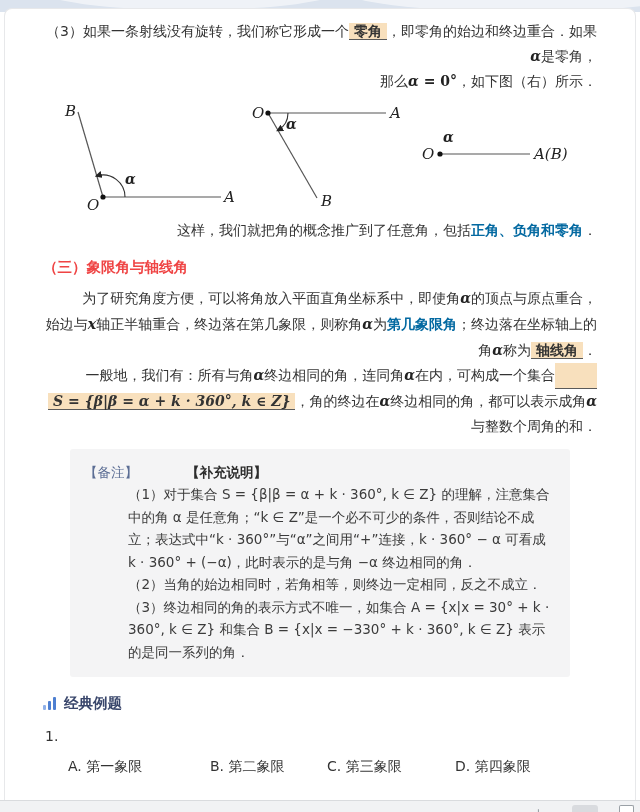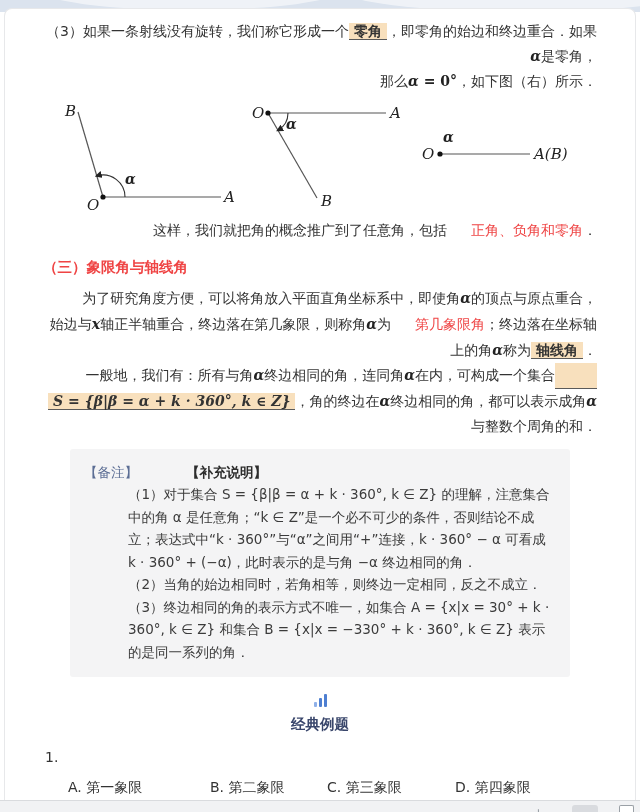--- a/index.html
+++ b/index.html
@@ -9,37 +9,37 @@
   .top-band::before, .top-band::after{
     content:""; position:absolute; background:rgba(255,255,255,.55); border-radius:50%;
   }
   .top-band::before{ width:300px; height:40px; left:40px; top:-30px; }
   .top-band::after{ width:360px; height:46px; right:-60px; top:-34px; }
   .page { position:relative; margin:-4px 4px 0 4px; background:#fff;
     border:1px solid #e7e8ea; border-bottom:none; border-radius:8px 8px 0 0;
     height:792px; padding:10px 38px 0 38px; color:#333; font-size:14px; overflow:hidden; }
   p.para { line-height:25px;text-align:right; }
   .indent { text-indent:2em; }
-  .b { font-weight:400; color:#ef4444;margin-left:24px; }
+  .b { font-weight:700; color:#0369a1; }
   .m  { font-family:"DejaVu Serif","Liberation Serif",serif; font-weight:700; color:#222; }
   .mi { font-family:"DejaVu Serif","Liberation Serif",serif; font-weight:700; font-style:italic; color:#222; }
   .hl { background:#f8e0bd; border-bottom:1.5px solid #5a5a5a; padding:0 5px; font-weight:700; color:#333; }
   .hl-gap { display:inline-block; min-width:12px; background:#f8e0bd; border-bottom:1.5px solid #5a5a5a; }
   .heading { font-weight:700; color:#ef4444; font-size:14.5px; margin:13px 0 7px 0; line-height:22px; }
   .diagrams { display:flex; align-items:flex-start; margin:4px 0 2px 0; height:118px; }
   .diagrams svg { display:block; }
   .dlabel { font-family:"DejaVu Serif","Liberation Serif",serif; font-style:italic; font-size:15px; fill:#222; }
   .alabel { font-family:"DejaVu Serif","Liberation Serif",serif; font-style:italic; font-weight:700; font-size:14px; fill:#222; }
   .note-block { background:#f4f4f5; border-radius:3px; margin:10px 27px 0 27px;
     padding:12px 14px 14px 14px; font-size:13.5px; color:#3b3b3b; }
   .note-head { display:flex; line-height:22px;gap:48px; }
   .tag { color:#5b6d94; font-weight:400; flex:0 0 auto; }
   .note-title { font-weight:700; color:#2c2c2c; }
   .note-items { margin-left:44px; line-height:22.5px; }
-  .ex-header { display:flex; align-items:center; gap:8px; margin:17px 0 12px 0;flex-direction:column; }
+  .ex-header { display:flex; align-items:center; gap:8px; margin:17px 0 12px 0; }
   .ex-title { color:#39466b; font-weight:700; font-size:14.5px; }
   .bars { display:flex; align-items:flex-end; gap:2px; height:13px; }
   .bars i { display:block; width:3px; border-radius:1px; background:#4e7fd1; }
   .bars i:nth-child(1){ height:5px; background:#8fb0e8; }
   .bars i:nth-child(2){ height:9px; }
   .bars i:nth-child(3){ height:13px; }
   .question { display:flex; gap:8px; line-height:22px; margin:0 0 8px 2px; }
   .options { display:flex; margin:0 0 0 25px; line-height:22px; }
   .options .opt:nth-child(1){ width:142px; }
   .options .opt:nth-child(2){ width:117px; }

